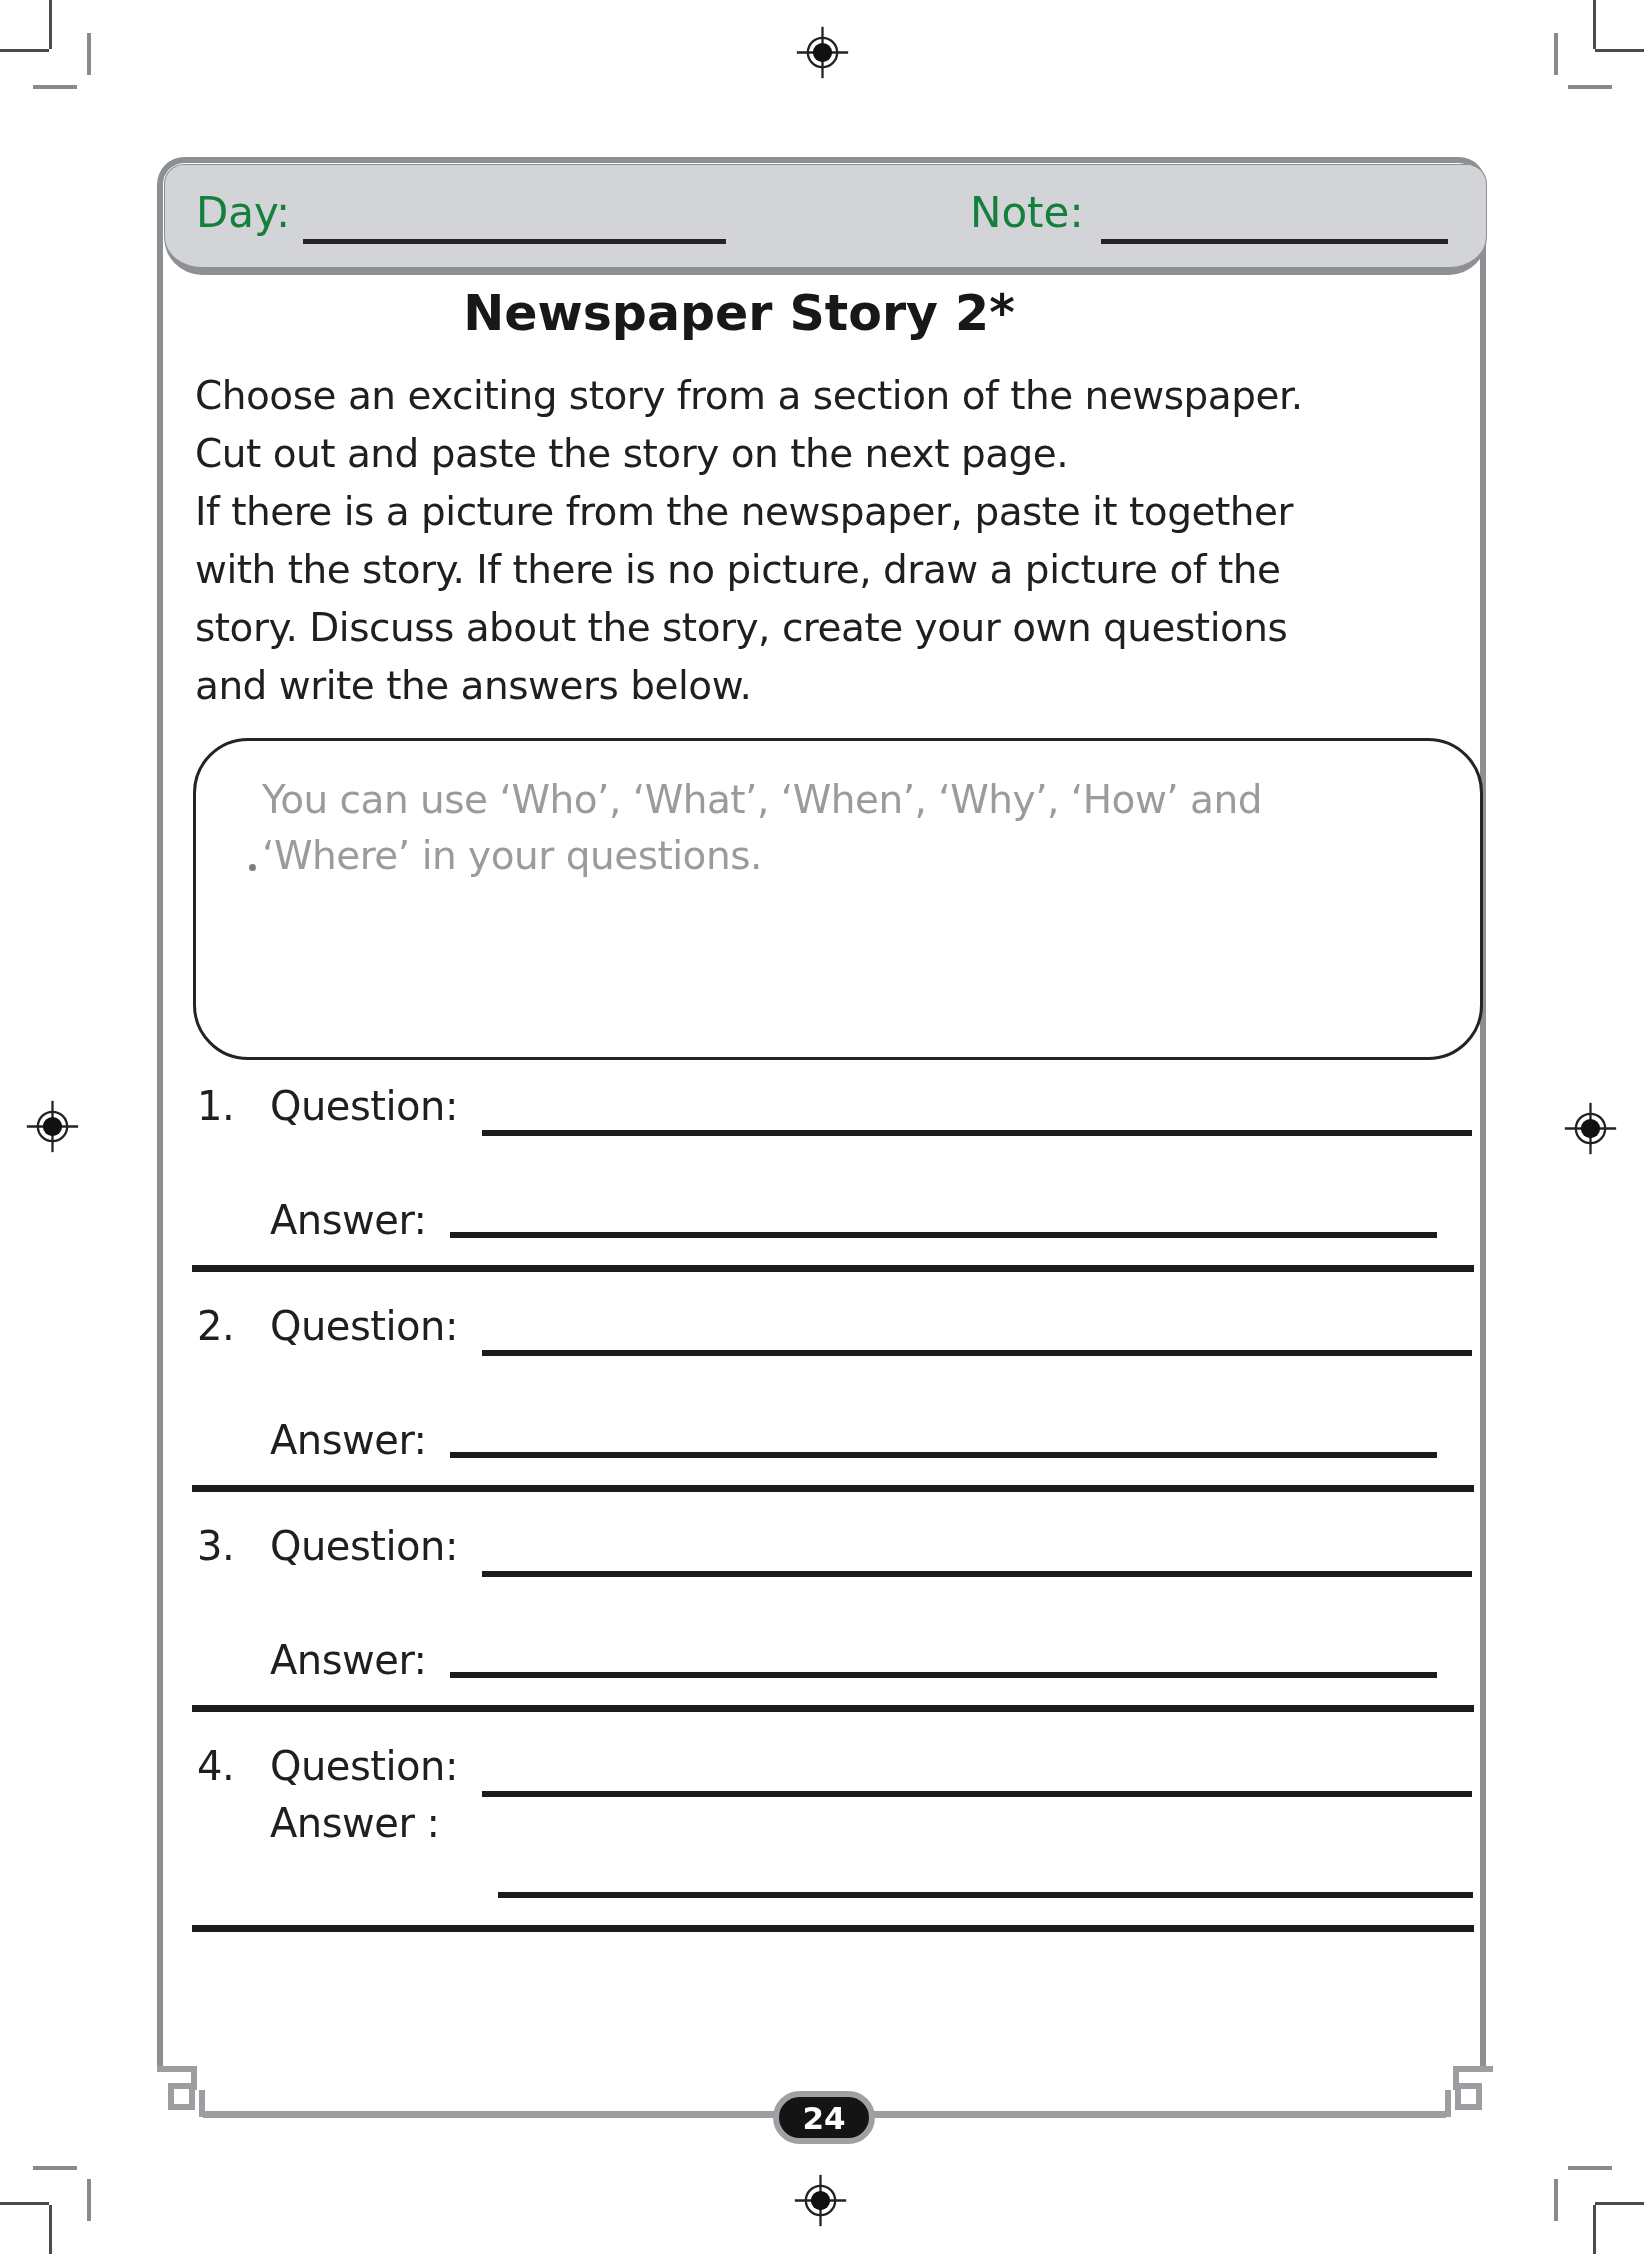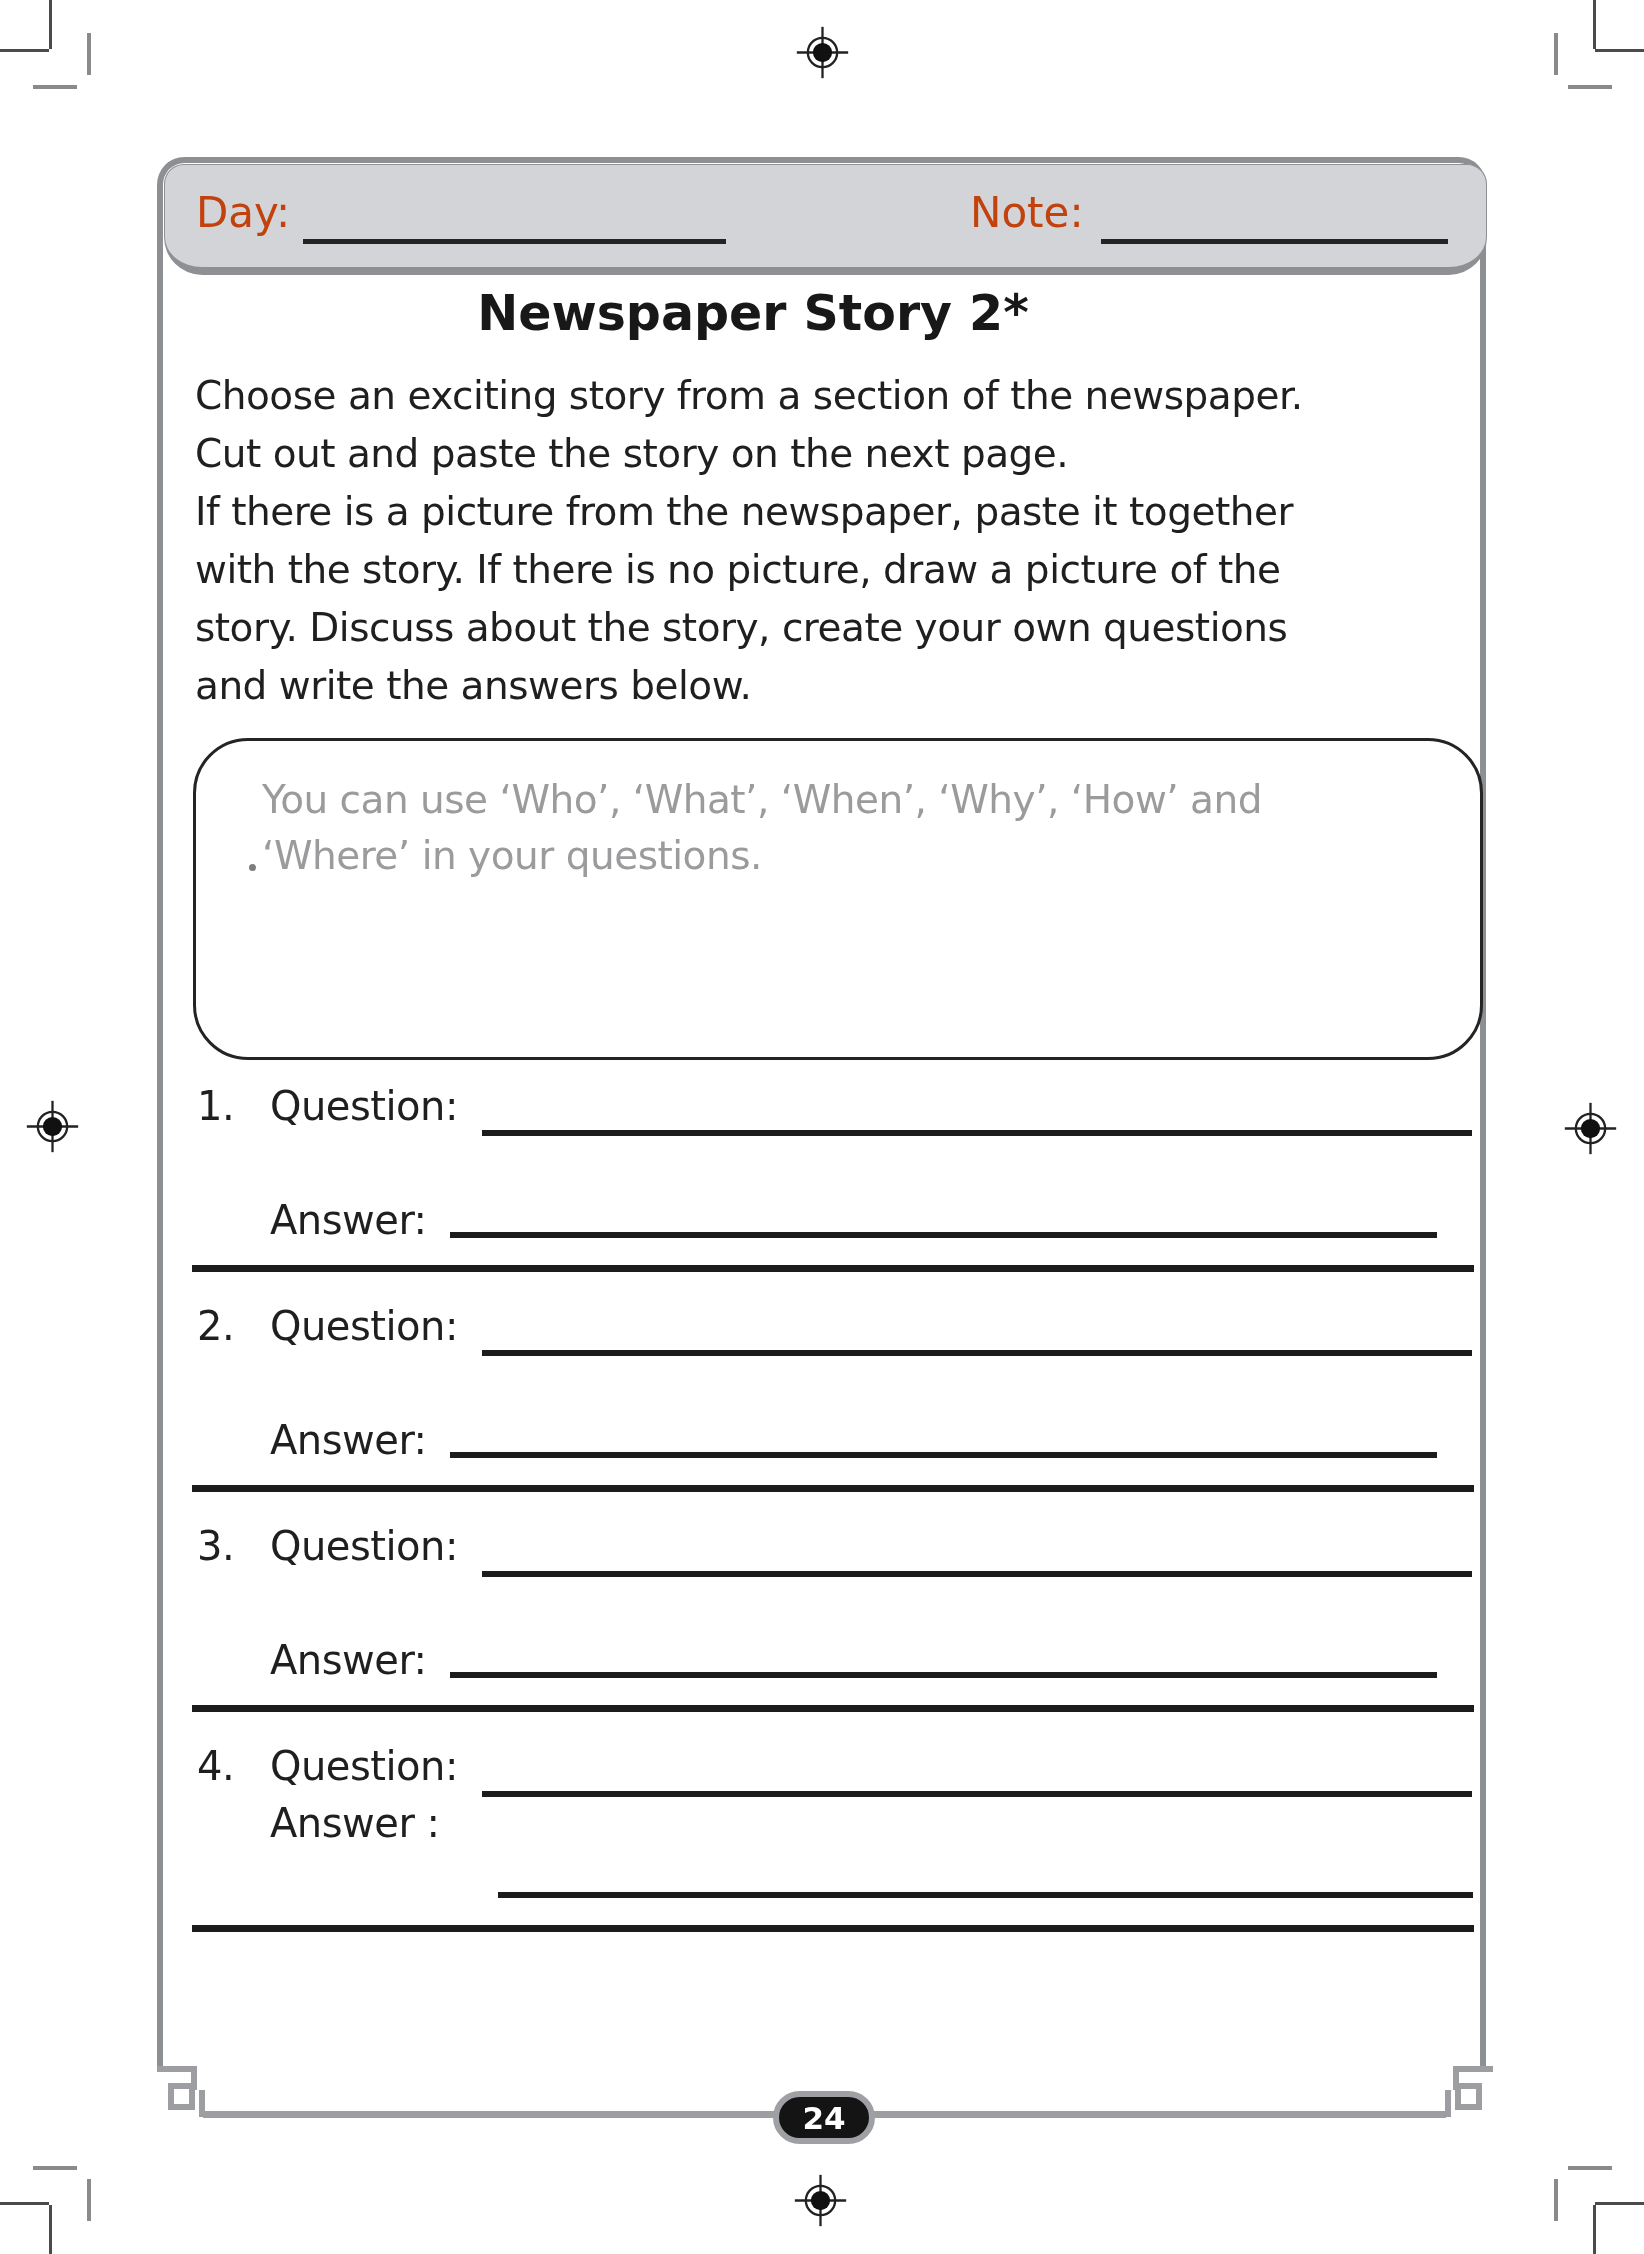--- a/index.html
+++ b/index.html
@@ -16,25 +16,25 @@
     border:6.4px solid #8d9093;border-bottom:none;
     border-radius:27.4px 27.4px 0 0;box-sizing:border-box;
   }
   
   .headerBox{
     position:absolute;left:164px;top:164px;width:1323px;height:111px;
     background:#d3d4d7;box-sizing:border-box;
     border:1.8px solid #8e9094;border-bottom:8.2px solid #8e9094;
     border-radius:20px 20px 38px 38px;
   }
-  .hdrLabel{position:absolute;font-size:42px;color:#c2410c;}
+  .hdrLabel{position:absolute;font-size:42px;color:#15803d;}
   .hdrLine{position:absolute;height:4.6px;background:#242424;}
   .title{
     position:absolute;left:157px;top:285px;width:1164px;text-align:center;
-    font-size:49px;font-weight:bold;letter-spacing:0px;color:#181818;padding-left:14px;
+    font-size:49px;font-weight:bold;letter-spacing:0px;color:#181818;
   }
   .bodyText{
     position:absolute;left:195px;top:367px;font-size:39px;line-height:58px;
     letter-spacing:-0.5px;white-space:pre;color:#1f1f1f;
   }
   .hintBox{
     position:absolute;left:193px;top:738px;width:1290px;height:322px;
     border:3.7px solid #242424;border-radius:55px;box-sizing:border-box;background:#ffffff;
   }
   .hintText{

